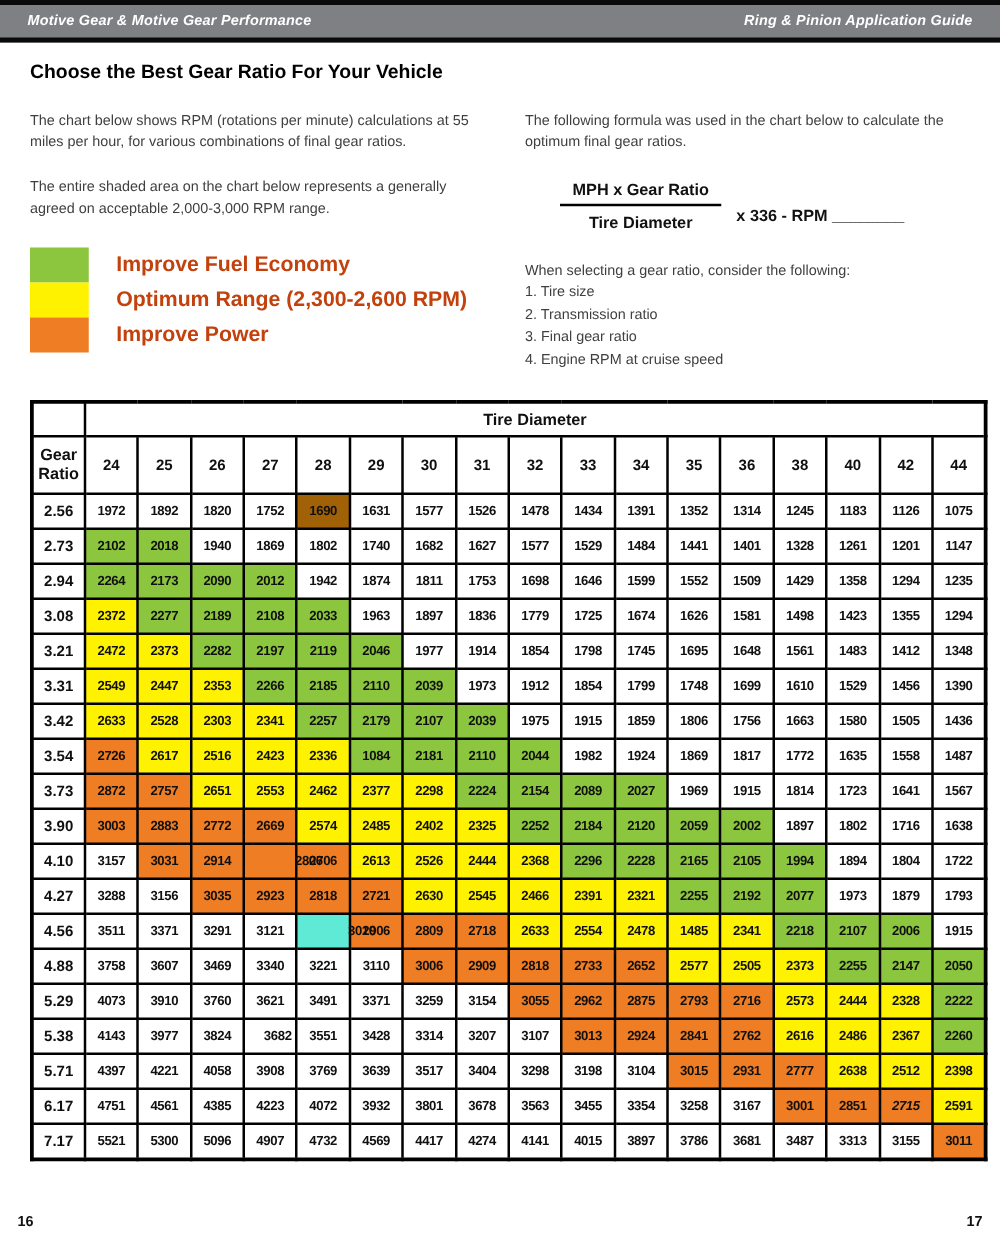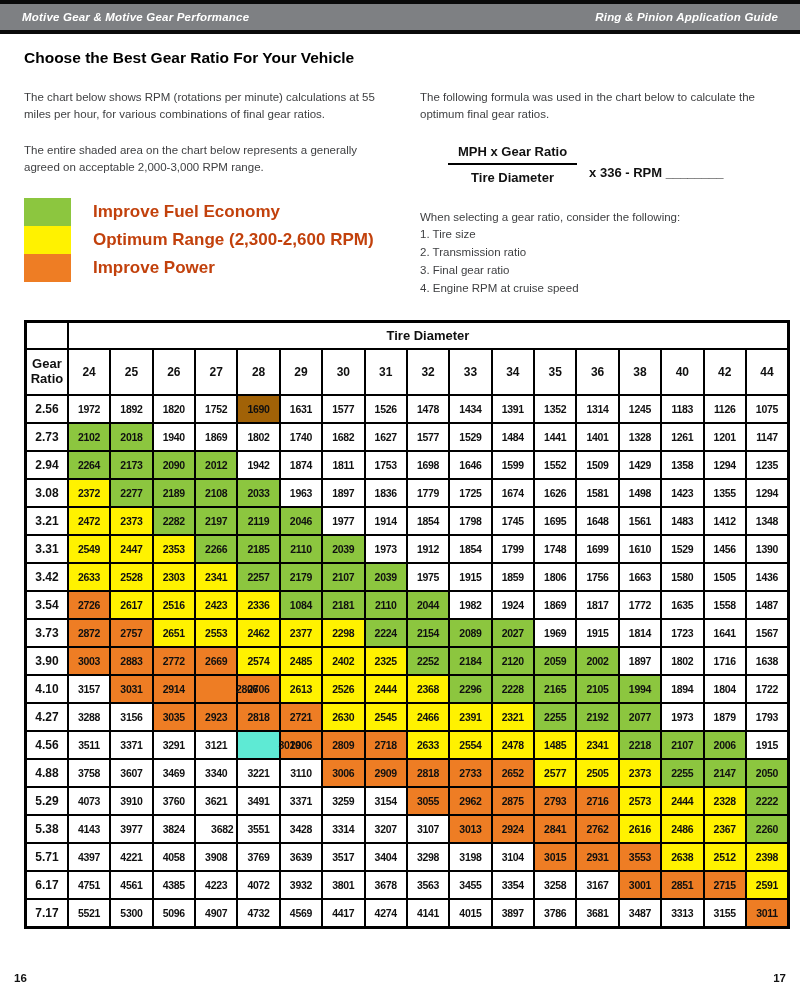--- a/index.html
+++ b/index.html
@@ -463,21 +463,21 @@
             <td class="val-cell" style="background: rgb(255, 255, 255);">3908</td>
             <td class="val-cell" style="background: rgb(255, 255, 255);">3769</td>
             <td class="val-cell" style="background: rgb(255, 255, 255);">3639</td>
             <td class="val-cell" style="background: rgb(255, 255, 255);">3517</td>
             <td class="val-cell" style="background: rgb(255, 255, 255);">3404</td>
             <td class="val-cell" style="background: rgb(255, 255, 255);">3298</td>
             <td class="val-cell" style="background: rgb(255, 255, 255);">3198</td>
             <td class="val-cell" style="background: rgb(255, 255, 255);">3104</td>
             <td class="val-cell" style="background: rgb(238, 125, 36);">3015</td>
             <td class="val-cell" style="background: rgb(238, 125, 36);">2931</td>
-            <td class="val-cell" style="background: rgb(238, 125, 36);">3553</td>
+            <td class="val-cell" style="background: rgb(238, 125, 36);">2777</td>
             <td class="val-cell" style="background: rgb(255, 242, 0);">2638</td>
             <td class="val-cell" style="background: rgb(255, 242, 0);">2512</td>
             <td class="val-cell" style="background: rgb(255, 242, 0);">2398</td>
           </tr>
           <tr>
             <td class="ratio-cell">6.17</td>
             <td class="val-cell" style="background: rgb(255, 255, 255);">4751</td>
             <td class="val-cell" style="background: rgb(255, 255, 255);">4561</td>
             <td class="val-cell" style="background: rgb(255, 255, 255);">4385</td>
             <td class="val-cell" style="background: rgb(255, 255, 255);">4223</td>
@@ -485,21 +485,21 @@
             <td class="val-cell" style="background: rgb(255, 255, 255);">3932</td>
             <td class="val-cell" style="background: rgb(255, 255, 255);">3801</td>
             <td class="val-cell" style="background: rgb(255, 255, 255);">3678</td>
             <td class="val-cell" style="background: rgb(255, 255, 255);">3563</td>
             <td class="val-cell" style="background: rgb(255, 255, 255);">3455</td>
             <td class="val-cell" style="background: rgb(255, 255, 255);">3354</td>
             <td class="val-cell" style="background: rgb(255, 255, 255);">3258</td>
             <td class="val-cell" style="background: rgb(255, 255, 255);">3167</td>
             <td class="val-cell" style="background: rgb(238, 125, 36);">3001</td>
             <td class="val-cell" style="background: rgb(238, 125, 36);">2851</td>
-            <td class="val-cell" style="background: rgb(238, 125, 36);">2715</td>
+            <td class="val-cell" style="background: rgb(238, 125, 36); font-style: italic;">2715</td>
             <td class="val-cell" style="background: rgb(255, 242, 0);">2591</td>
           </tr>
           <tr>
             <td class="ratio-cell">7.17</td>
             <td class="val-cell" style="background: rgb(255, 255, 255);">5521</td>
             <td class="val-cell" style="background: rgb(255, 255, 255);">5300</td>
             <td class="val-cell" style="background: rgb(255, 255, 255);">5096</td>
             <td class="val-cell" style="background: rgb(255, 255, 255);">4907</td>
             <td class="val-cell" style="background: rgb(255, 255, 255);">4732</td>
             <td class="val-cell" style="background: rgb(255, 255, 255);">4569</td>

